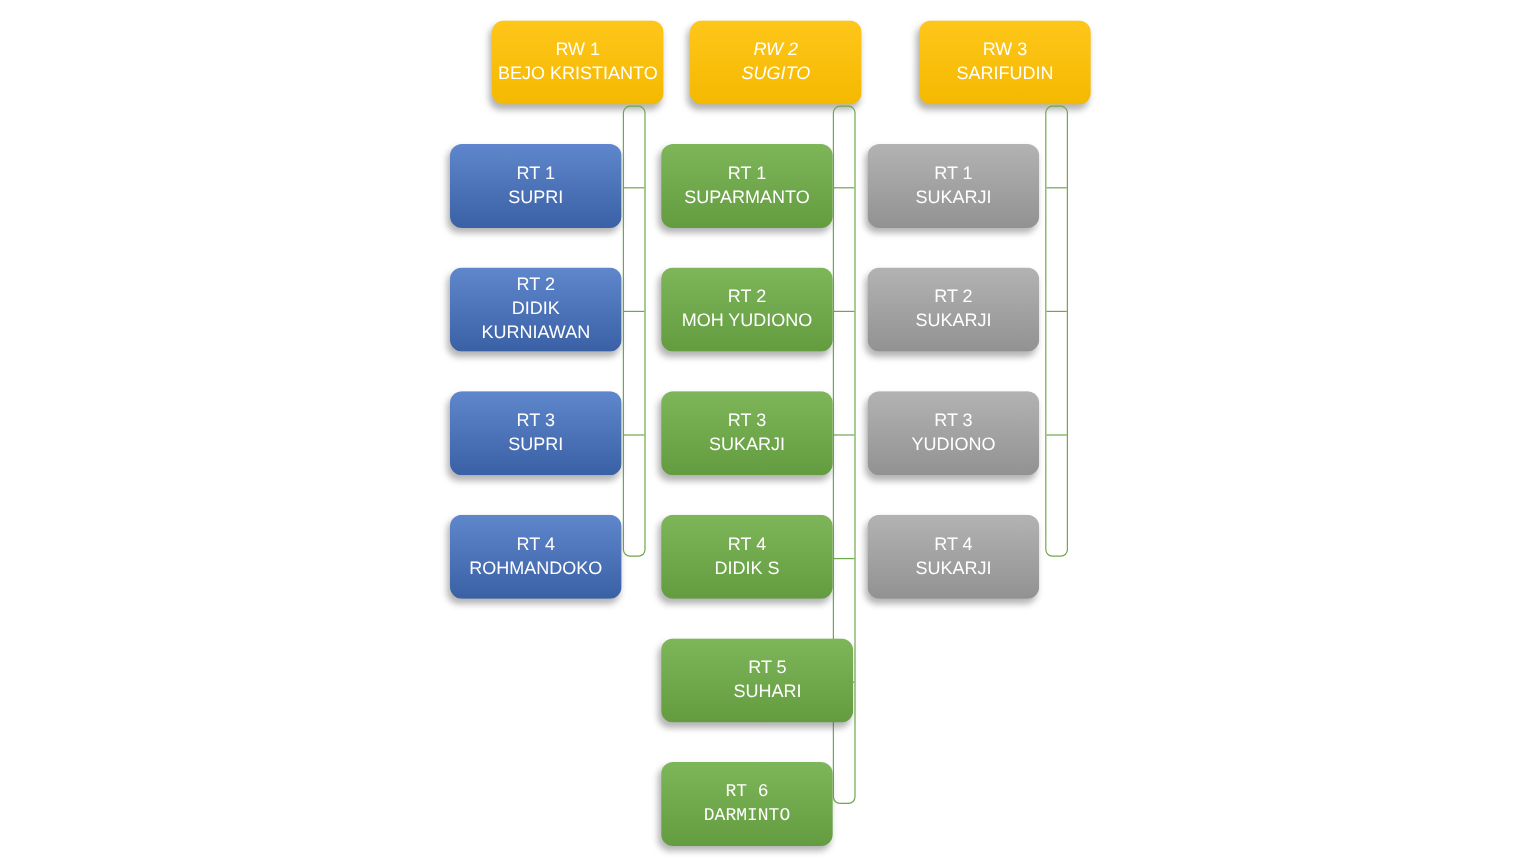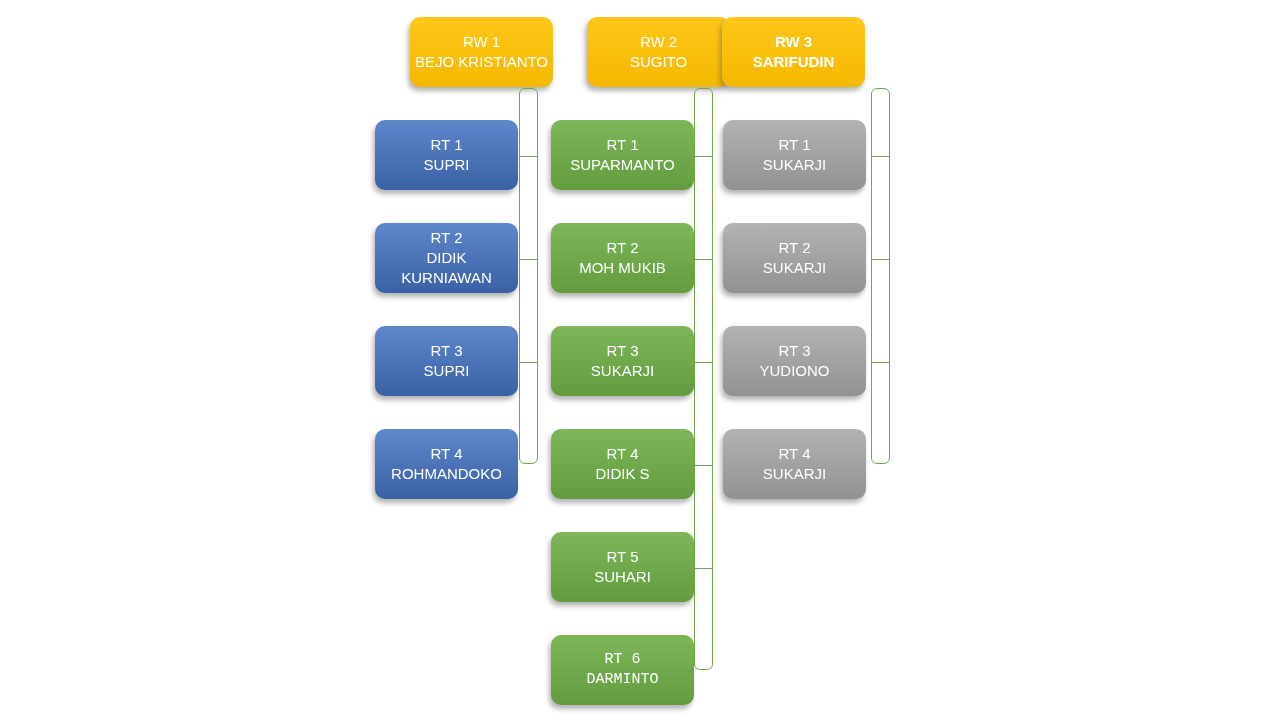--- a/index.html
+++ b/index.html
@@ -56,25 +56,25 @@
 </style>
 </head>
 <body>
 
 <div id="slide">
 
   <div class="box gold" style="left:410px; top:17px;">
     <span class="ln">RW 1</span>
     <span class="ln">BEJO KRISTIANTO</span>
   </div>
-  <div class="box gold" style="left:587px; top:17px;">
+  <div class="box gold" style="left:575px; top:17px;font-style:italic;">
     <span class="ln">RW 2</span>
     <span class="ln">SUGITO</span>
   </div>
-  <div class="box gold" style="left:722px; top:17px;font-weight:bold;">
+  <div class="box gold" style="left:766px; top:17px;">
     <span class="ln">RW 3</span>
     <span class="ln">SARIFUDIN</span>
   </div>
 
   <div class="ladder" style="left:519px; top:88px; height:376px;">
     <i style="top:67px"></i>
       <i style="top:170px"></i>
       <i style="top:273px"></i>
   </div>
   <div class="ladder" style="left:694px; top:88px; height:582px;">
@@ -107,31 +107,31 @@
     <span class="ln">RT 4</span>
     <span class="ln">ROHMANDOKO</span>
   </div>
 
   <div class="box green" style="left:551px; top:120px;">
     <span class="ln">RT 1</span>
     <span class="ln">SUPARMANTO</span>
   </div>
   <div class="box green" style="left:551px; top:223px;">
     <span class="ln">RT 2</span>
-    <span class="ln">MOH MUKIB</span>
+    <span class="ln">MOH YUDIONO</span>
   </div>
   <div class="box green" style="left:551px; top:326px;">
     <span class="ln">RT 3</span>
     <span class="ln">SUKARJI</span>
   </div>
   <div class="box green" style="left:551px; top:429px;">
     <span class="ln">RT 4</span>
     <span class="ln">DIDIK S</span>
   </div>
-  <div class="box green" style="left:551px; top:532px;">
+  <div class="box green" style="left:551px; top:532px;padding-left:17px;">
     <span class="ln">RT 5</span>
     <span class="ln">SUHARI</span>
   </div>
   <div class="box green" style="left:551px; top:635px;font-family:Liberation Mono, monospace;">
     <span class="ln">RT 6</span>
     <span class="ln">DARMINTO</span>
   </div>
 
   <div class="box gray" style="left:723px; top:120px;">
     <span class="ln">RT 1</span>

